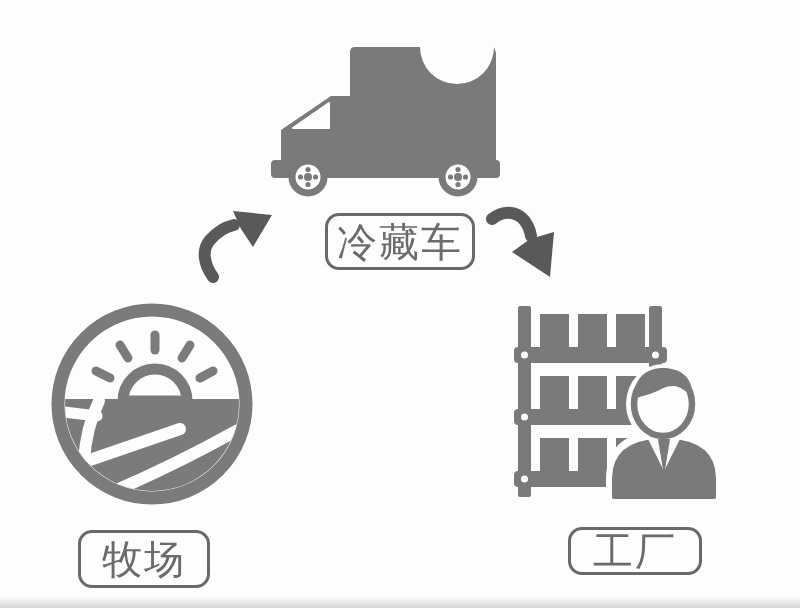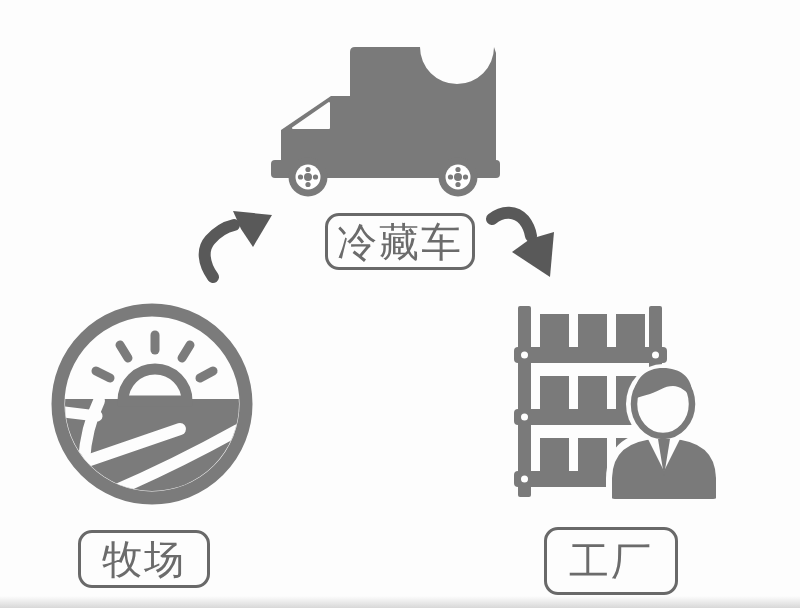--- a/index.html
+++ b/index.html
@@ -19,21 +19,21 @@
     color:#6b6b6b;
     display:flex;align-items:center;justify-content:center;
     font-size:40px;
     line-height:1;
     letter-spacing:2px;
     background:transparent;
     user-select:none;
   }
   .label-truck{left:325px;top:213px;width:150px;height:57px;}
   .label-farm {left:78px; top:530px;width:132px;height:58px;}
-  .label-factory{left:544px;top:527px;width:134px;height:68px;}
+  .label-factory{left:568px;top:527px;width:134px;height:48px;}
   .bottom-fade{
     position:absolute;left:0;right:0;bottom:0;height:12px;
     background:linear-gradient(to bottom, rgba(190,190,190,0), rgba(185,185,185,0.55));
   }
 </style>
 </head>
 <body>
 
 <div class="stage">
 

